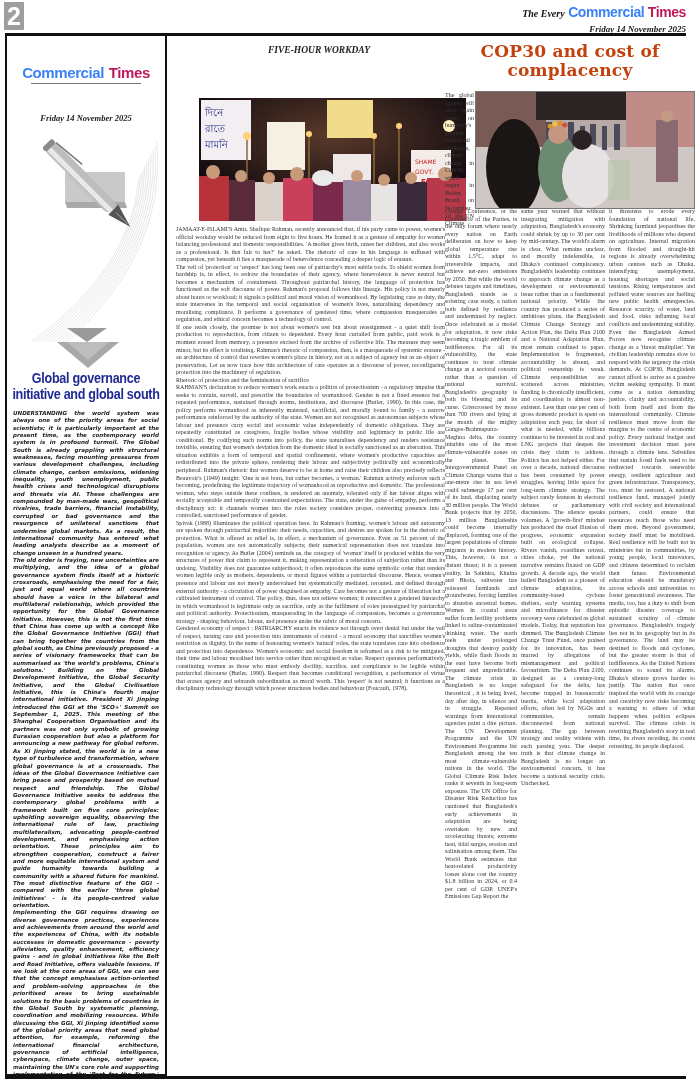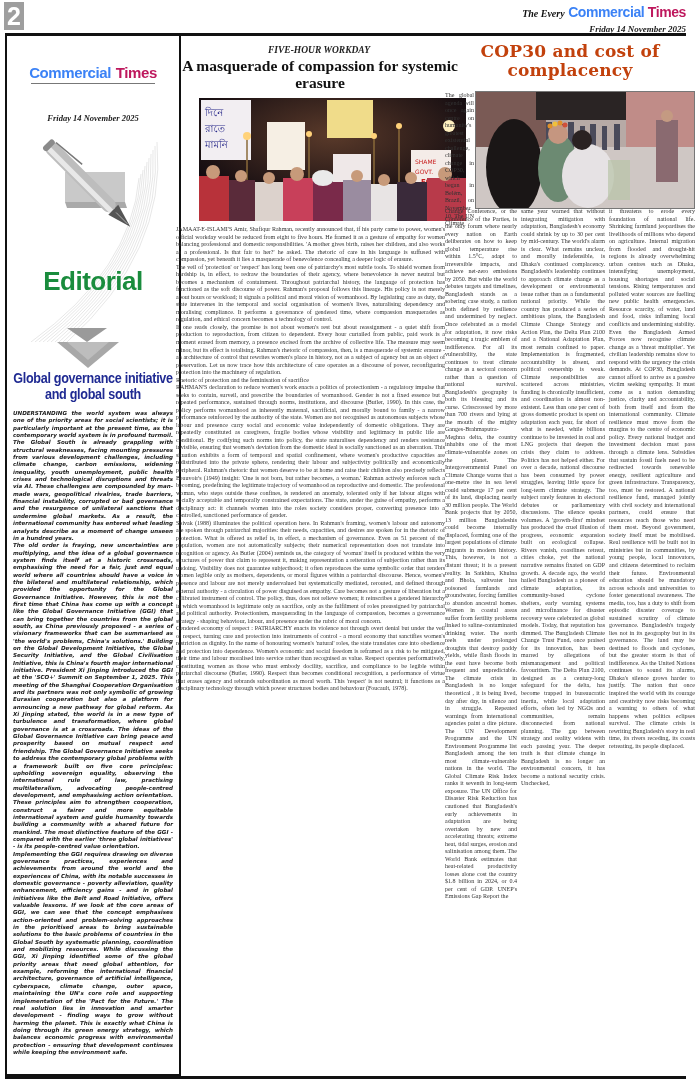--- a/index.html
+++ b/index.html
@@ -11,21 +11,21 @@
     .masthead-right { position: absolute; right: 10px; top: 4px; text-align: right; }
     .masthead-right .line1 { font-family: "Liberation Serif", serif; font-size: 14px; font-weight: bold; }
     .masthead-right .the-daily { font-style: italic; font-size: 10px; color: #111; }
     .brand-green { color: #3b82f6; font-family: "Liberation Sans", sans-serif; font-weight: bold; letter-spacing: -0.4px; }
     .brand-red { color: #be185d; font-family: Liberation Sans, sans-serif; font-weight: bold; letter-spacing: -0.4px; }
     .masthead-right .date { font-family: "Liberation Serif", serif; font-style: italic; font-weight: bold; font-size: 9px; margin-top: 3px; color: #222; }
     .top-rule { position: absolute; left: 5px; right: 10px; top: 33px; height: 3px; background: #111; }
     .bottom-rule { position: absolute; left: 5px; right: 10px; top: 1076px; height: 3px; background: #111; }
 
     
-    .left-panel { position: absolute; left: 5px; top: 36px; width: 176px; height: 1040px; border: 2px solid #111; border-top: none; background: #fff; overflow: hidden; }
+    .left-panel { position: absolute; left: 5px; top: 36px; width: 162px; height: 1040px; border: 2px solid #111; border-top: none; background: #fff; overflow: hidden; }
     .left-brand { position: absolute; top: 28px; left: 0; right: 0; text-align: center; font-size: 15px; }
     .left-brand-rule { position: absolute; top: 47px; left: 24px; right: 24px; height: 1px; background: #777; }
     .left-date { position: absolute; top: 77px; left: 0; right: 0; text-align: center; font-family: "Liberation Serif", serif; font-style: italic; font-weight: bold; font-size: 8.5px; }
     .art { position: absolute; top: 96px; left: 0; width: 162px; height: 210px; }
     .editorial-word { position: absolute; top: 230px; left: 0; right: 0; text-align: center; font-family: "Liberation Sans", sans-serif; font-weight: bold; font-size: 26px; color: #1a8c3d; letter-spacing: -0.5px; }
     .gg-title { position: absolute; top: 334px; left: 4px; right: 4px; text-align: center; font-family: "Liberation Sans", sans-serif; font-weight: bold;
       color: #1f2a92; font-size: 12.6px; line-height: 14px; transform: scaleY(1.18); transform-origin: top; letter-spacing: -0.3px; }
     .gg-body { position: absolute; top: 374px; left: 6px; right: 6px; font-family: "DejaVu Sans", sans-serif; font-style: italic; font-weight: bold;
       font-size: 5.55px; line-height: 7.35px; text-align: justify; color: #222; }
     .gg-body p { text-indent: 0; }
@@ -102,39 +102,37 @@
         <polygon points="82,84 96,84 89,108" fill="#555"></polygon>
         <line x1="89" y1="88" x2="89" y2="104" stroke="#ddd" stroke-width="0.6"></line>
       </g>
 
       <g>
         <polygon points="60,196 100,196 80,210" fill="#9a9a9a"></polygon>
       </g>
     </svg>
   </div>
 
-  <div class="editorial-word">Editorial</div>
 
   <svg style="position:absolute;top:306px;left:50px" width="62" height="26" viewBox="0 0 62 26">
     <polygon points="0,0 62,0 31,26" fill="#a8a8a8"></polygon>
     <polygon points="10,0 52,0 31,18" fill="#bdbdbd"></polygon>
   </svg>
 
   <div class="gg-title">Global governance initiative and global south</div>
 
   <div class="gg-body">
     <p>UNDERSTANDING the world system was always one of the priority areas for social scientists; it is particularly important at the present time, as the contemporary world system is in profound turmoil. The Global South is already grappling with structural weaknesses, facing mounting pressures from various development challenges, including climate change, carbon emissions, widening inequality, youth unemployment, public health crises and technological disruptions and threats via AI. These challenges are compounded by man-made wars, geopolitical rivalries, trade barriers, financial instability, corrupted or bad governance and the resurgence of unilateral sanctions that undermine global markets. As a result, the international community has entered what leading analysts describe as a moment of change unseen in a hundred years.</p>
     <p>The old order is fraying, new uncertainties are multiplying, and the idea of a global governance system finds itself at a historic crossroads, emphasising the need for a fair, just and equal world where all countries should have a voice in the bilateral and multilateral relationship, which provided the opportunity for the Global Governance Initiative. However, this is not the first time that China has come up with a concept like the Global Governance Initiative (GGI) that can bring together the countries from the global south, as China previously proposed - a series of visionary frameworks that can be summarised as 'the world's problems, China's solutions.' Building on the Global Development Initiative, the Global Security Initiative, and the Global Civilisation Initiative, this is China's fourth major international initiative. President Xi Jinping introduced the GGI at the 'SCO+' Summit on September 1, 2025. This meeting of the Shanghai Cooperation Organisation and its partners was not only symbolic of growing Eurasian cooperation but also a platform for announcing a new pathway for global reform. As Xi Jinping stated, the world is in a new type of turbulence and transformation, where global governance is at a crossroads. The ideas of the Global Governance Initiative can bring peace and prosperity based on mutual respect and friendship. The Global Governance Initiative seeks to address the contemporary global problems with a framework built on five core principles: upholding sovereign equality, observing the international rule of law, practising multilateralism, advocating people-centred development, and emphasising action orientation. These principles aim to strengthen cooperation, construct a fairer and more equitable international system and guide humanity towards building a community with a shared future for mankind. The most distinctive feature of the GGI - compared with the earlier 'three global initiatives' - is its people-centred value orientation.</p>
     <p>Implementing the GGI requires drawing on diverse governance practices, experiences and achievements from around the world and the experiences of China, with its notable successes in domestic governance - poverty alleviation, quality enhancement, efficiency gains - and in global initiatives like the Belt and Road Initiative, offers valuable lessons. If we look at the core areas of GGI, we can see that the concept emphasises action-oriented and problem-solving approaches in the prioritised areas to bring sustainable solutions to the basic problems of countries in the Global South by systematic planning, coordination and mobilizing resources. While discussing the GGI, Xi Jinping identified some of the global priority areas that need global attention, for example, reforming the international financial architecture, governance of artificial intelligence, cyberspace, climate change, outer space, maintaining the UN's core role and supporting implementation of the 'Pact for the Future.' The real solution lies in innovation and smarter development - finding ways to grow without harming the planet. This is exactly what China is doing through its green energy strategy, which balances economic progress with environmental protection - ensuring that development continues while keeping the environment safe.</p>
   </div>
 </div>
 
 <div class="mid">
   <div class="kicker">FIVE-HOUR WORKDAY</div>
-  <div class="mid-headline">A masquerade of compassion for systemic erasure</div>
 
   <div class="mid-photo">
     <svg width="267" height="123" viewBox="0 0 267 123">
       <defs>
         <radialGradient id="glow" cx="0.5" cy="0.3" r="0.6">
           <stop offset="0" stop-color="#5a3a2a"></stop>
             <stop offset="1" stop-color="#120b10"></stop>
         </radialGradient>
       </defs>
       <rect width="267" height="123" fill="url(#glow)"></rect>

